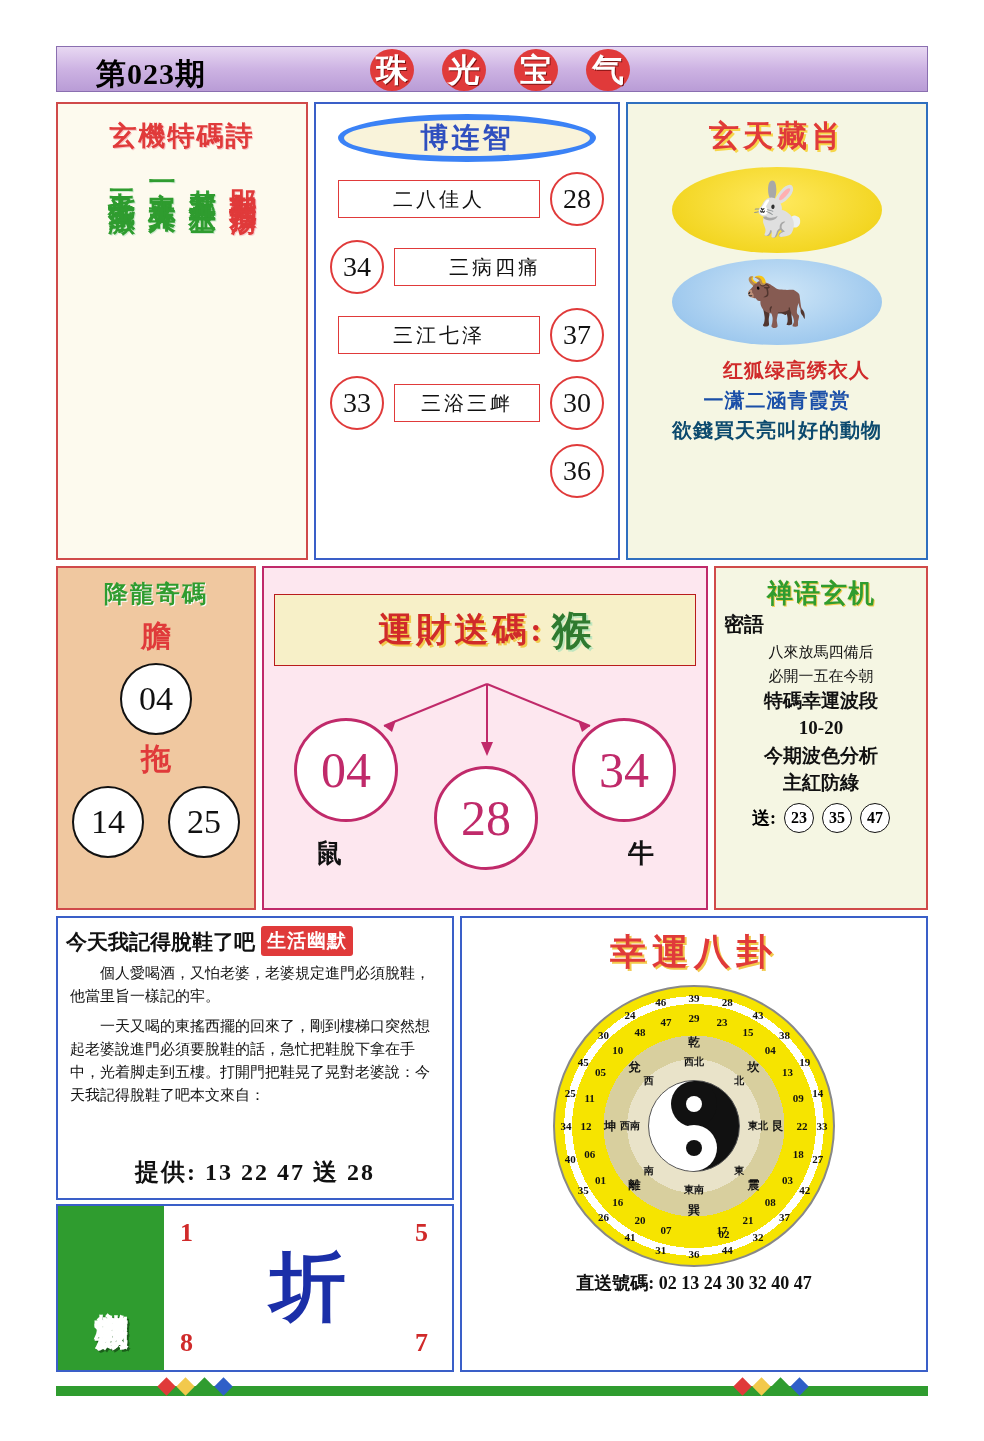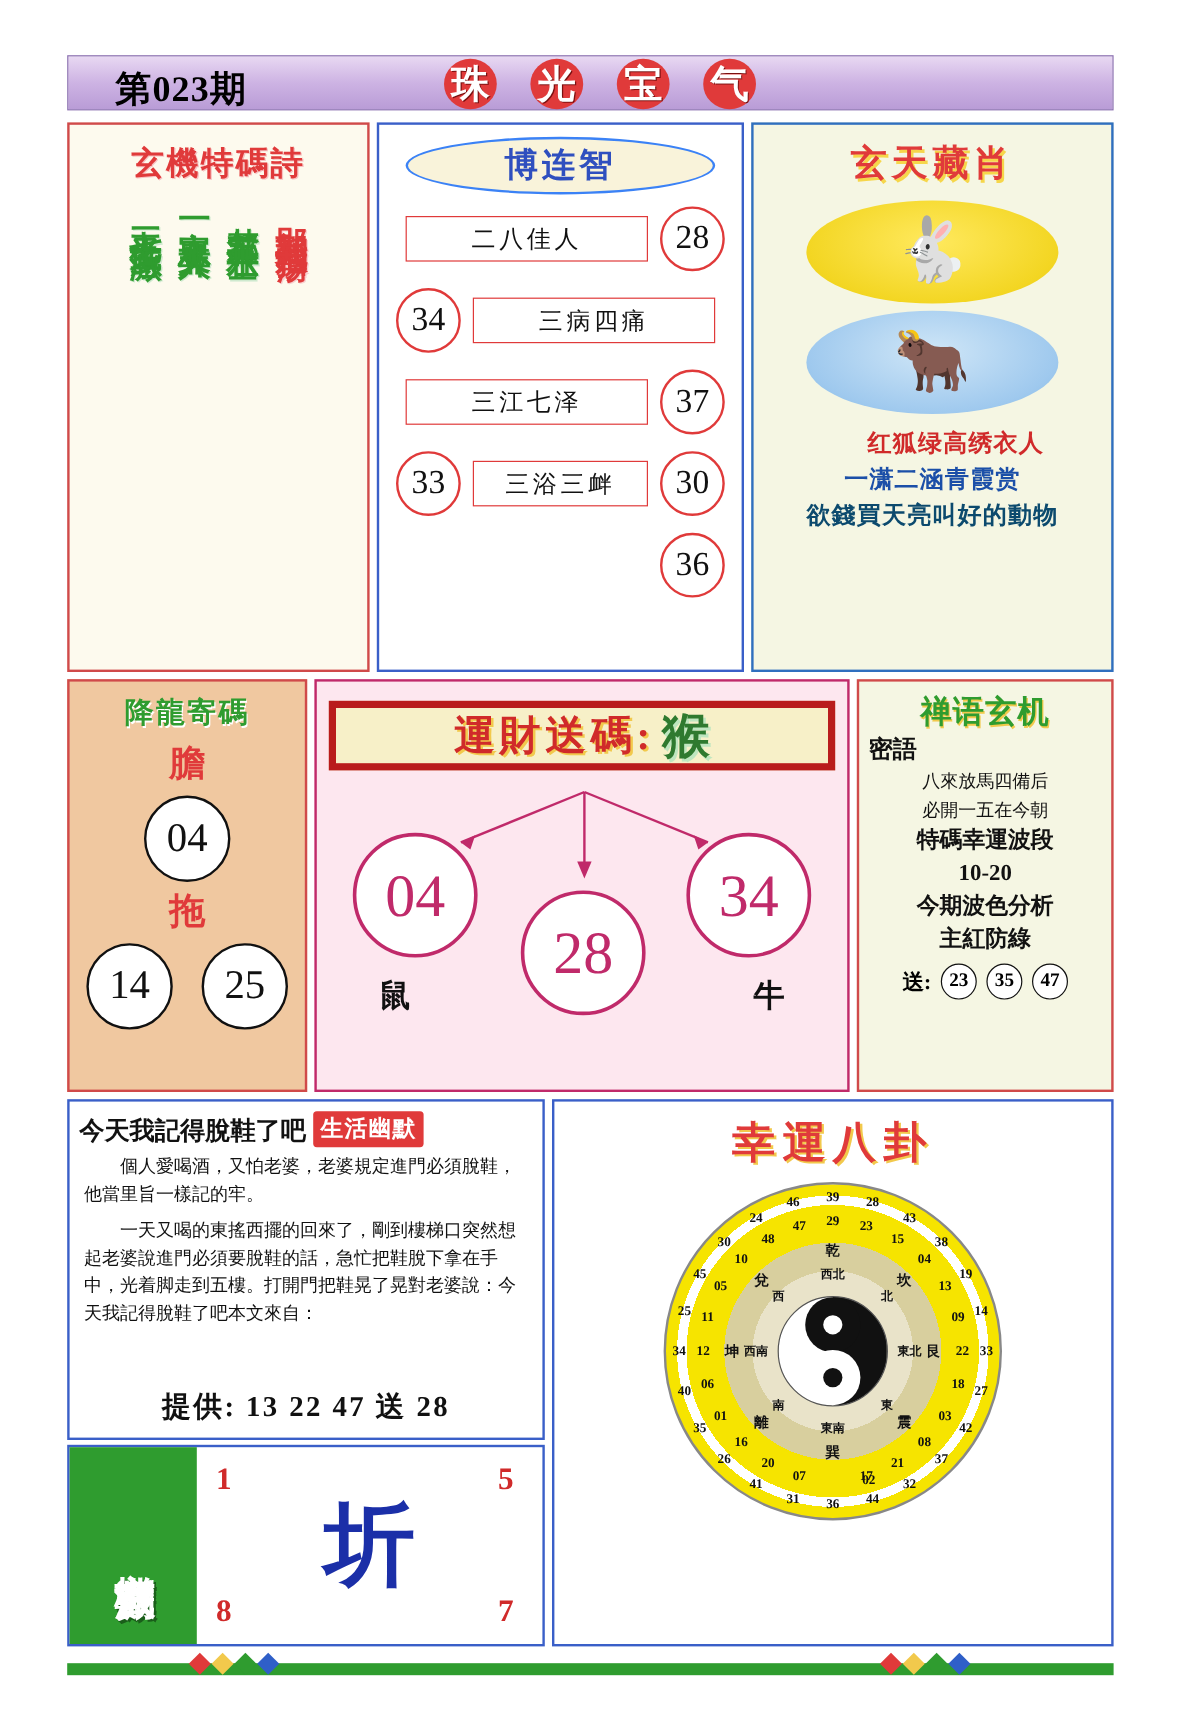--- a/index.html
+++ b/index.html
@@ -59,21 +59,21 @@
   .c-green { color:#2f9c2f; text-shadow:1px 1px 0 #cfe9cf; }
   .c-red   { color:#e03a3a; text-shadow:1px 1px 0 #f7d0d0; }
 
   
   .p2 {
     position:absolute; left:314px; top:102px; width:306px; height:458px;
     background:#ffffff; border:2px solid #3a5fc8;
   }
   .p2-title {
     margin:10px auto 0; width:258px; height:48px;
-    border:2px solid #3b82f6; border-radius:50%;
+    border:6px solid #3b82f6; border-radius:50%;
     background:#f9f3da;
     display:flex; align-items:center; justify-content:center;
   }
   .p2-title span {
     font-size:28px; font-weight:bold; color:#2f4fbf; letter-spacing:3px;
   }
   .row {
     position:relative; height:62px; margin-top:6px;
   }
   .bar {
@@ -142,22 +142,22 @@
     font-size:34px; font-family:"Liberation Serif", serif; color:#111;
   }
   .ball-row { display:flex; justify-content:center; gap:24px; margin-top:6px; }
 
   
   .p5 {
     position:absolute; left:262px; top:566px; width:446px; height:344px;
     background:#fde7ef; border:2px solid #c02a6a;
   }
   .p5-head {
-    margin:16px 10px 0; height:58px; background:#f7f0c8;
-    border:6px solid #b91c1c;
+    margin:26px 10px 0; height:72px; background:#f7f0c8;
+    border:1px solid #b91c1c;
     display:flex; align-items:center; justify-content:center; gap:6px;
   }
   .p5-head .t { font-size:34px; font-weight:bold; color:#d02a2a; letter-spacing:4px; text-shadow:2px 2px 0 #f2c94c; }
   .p5-head .z { font-size:40px; font-weight:bold; color:#2f7a2f; text-shadow:2px 2px 0 #bfe6bf; }
   .p5-body { position:relative; height:250px; }
   .bigball {
     position:absolute; width:104px; height:104px; border-radius:50%;
     border:3px solid #c02a6a; background:#fff;
     display:flex; align-items:center; justify-content:center;
     font-size:50px; color:#c02a6a; font-family:"Liberation Serif", serif;
@@ -508,20 +508,21 @@
         <div class="ringchar" style="transform: translate(-59.397px, -59.397px);">兌</div>
         <div class="ringchar" style="font-size: 10px; transform: translate(3.91887e-15px, -64px);">西北</div>
         <div class="ringchar" style="font-size: 10px; transform: translate(45.2548px, -45.2548px);">北</div>
         <div class="ringchar" style="font-size: 10px; transform: translate(64px, 0px);">東北</div>
         <div class="ringchar" style="font-size: 10px; transform: translate(45.2548px, 45.2548px);">東</div>
         <div class="ringchar" style="font-size: 10px; transform: translate(3.91887e-15px, 64px);">東南</div>
         <div class="ringchar" style="font-size: 10px; transform: translate(-45.2548px, 45.2548px);">南</div>
         <div class="ringchar" style="font-size: 10px; transform: translate(-64px, 7.83774e-15px);">西南</div>
         <div class="ringchar" style="font-size: 10px; transform: translate(-45.2548px, -45.2548px);">西</div>
       </div>
+    <div class="direct">直送號碼: 02 13 24 30 32 40 47</div>
   </div>
 
   <div class="footer-line"></div>
   <div class="dots l" id="dots-left">
       <i style="background: rgb(224, 58, 58);"></i>
       <i style="background: rgb(242, 201, 76);"></i>
       <i style="background: rgb(47, 156, 47);"></i>
       <i style="background: rgb(47, 95, 200);"></i>
     </div>
   <div class="dots r" id="dots-right">

